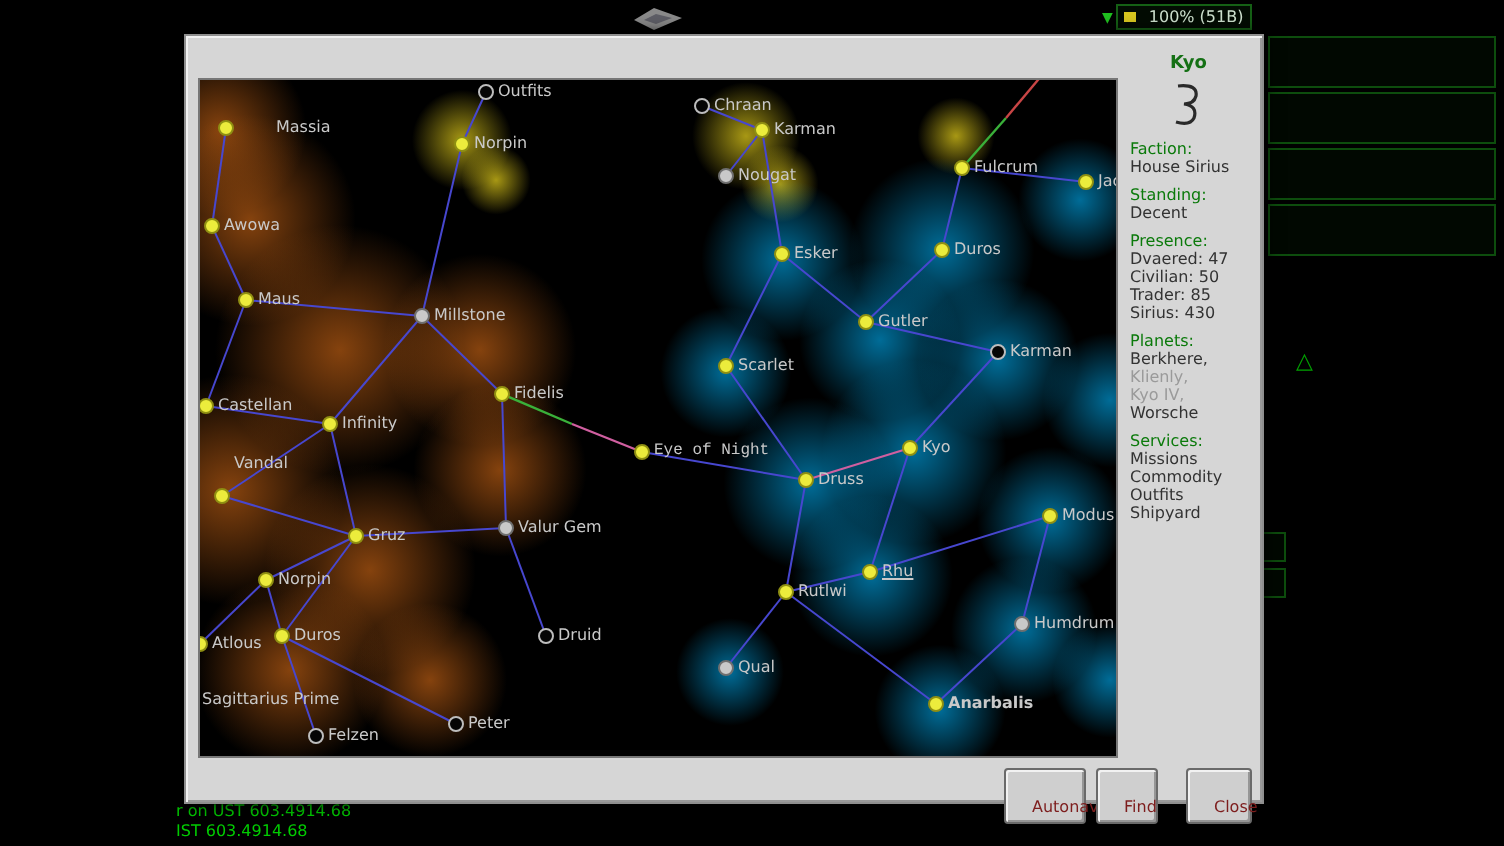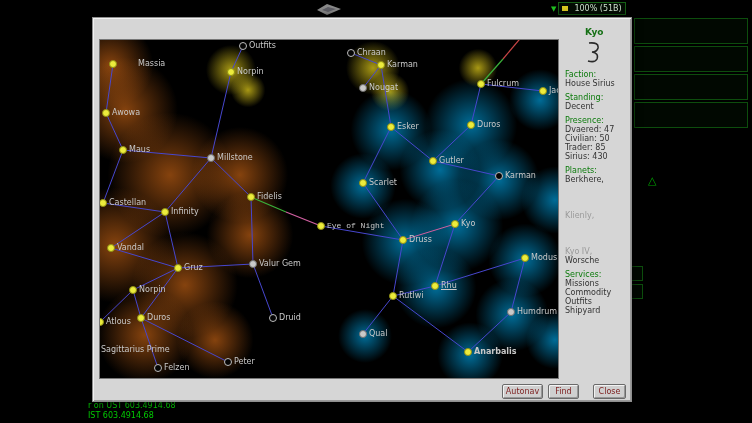--- a/index.html
+++ b/index.html
@@ -34,26 +34,26 @@
   .sys-gray{background:#c9c9c9;border:1px solid #6f6f6f;}
   .sys-hollow{background:#050505;border:1px solid #bdbdbd;}
   .sys-label{position:absolute;font-size:8px;line-height:8px;color:#c9c9c9;white-space:nowrap;}
 
   
   .info{position:absolute;left:472px;top:10px;width:62px;font-size:8px;line-height:9px;}
   .sysname{color:#157015;font-size:9px;font-weight:bold;margin-left:20px;}
   .logo{margin:4px 0 2px 20px;}
   .ip-h{color:#0b7a0b;margin-top:5px;}
   .ip-v{color:#333;}
-  .muted{color:#9a9a9a;margin-top:27px;}
+  .muted{color:#9a9a9a;}
 
   
   .btn{position:absolute;top:366px;height:15px;background:#cfcfcf;border:1px solid #6a6a6a;
        box-shadow:inset 1px 1px 0 #f2f2f2,inset -1px -1px 0 #969696;color:#7d1d1d;font-size:8px;
-       line-height:12px;padding:0;font-family:inherit;border-radius:2px;cursor:pointer;}
+       line-height:12px;padding:13px;font-family:inherit;border-radius:2px;cursor:pointer;}
   .b-autonav{left:409px;width:41px;}
   .b-find{left:455px;width:31px;}
   .b-close{left:500px;width:33px;}
 </style>
 </head>
 <body>
 
 <div class="stage">
 
   <div class="ship-sprite">
@@ -201,21 +201,21 @@
         <div class="sys-label" style="left: 71px; top: 168px;">Infinity</div>
         <div class="sys-dot sys-yellow" title="Fidelis" style="left: 147px; top: 153px;"></div>
         <div class="sys-label" style="left: 157px; top: 153px;">Fidelis</div>
         <div class="sys-dot sys-yellow" title="Eye of Night" style="left: 217px; top: 182px;"></div>
         <div class="sys-label" style="left: 227px; top: 182px; font-family: Liberation Mono, monospace;">Eye of Night</div>
         <div class="sys-dot sys-yellow" title="Kyo" style="left: 351px; top: 180px;"></div>
         <div class="sys-label" style="left: 361px; top: 180px;">Kyo</div>
         <div class="sys-dot sys-yellow" title="Druss" style="left: 299px; top: 196px;"></div>
         <div class="sys-label" style="left: 309px; top: 196px;">Druss</div>
         <div class="sys-dot sys-yellow" title="Vandal" style="left: 7px; top: 204px;"></div>
-        <div class="sys-label" style="left: 17px; top: 204px;">Vandal</div>
+        <div class="sys-label" style="left: 17px; top: 188px;">Vandal</div>
         <div class="sys-dot sys-yellow" title="Gruz" style="left: 74px; top: 224px;"></div>
         <div class="sys-label" style="left: 84px; top: 224px;">Gruz</div>
         <div class="sys-dot sys-gray" title="Valur Gem" style="left: 149px; top: 220px;"></div>
         <div class="sys-label" style="left: 159px; top: 220px;">Valur Gem</div>
         <div class="sys-dot sys-yellow" title="Modus M" style="left: 421px; top: 214px;"></div>
         <div class="sys-label" style="left: 431px; top: 214px;">Modus M</div>
         <div class="sys-dot sys-yellow" title="Palin" style="left: 29px; top: 246px;"></div>
         <div class="sys-label" style="left: 39px; top: 246px;">Norpin</div>
         <div class="sys-dot sys-yellow" title="Rutlwi" style="left: 289px; top: 252px;"></div>
         <div class="sys-label" style="left: 299px; top: 252px;">Rutlwi</div>

